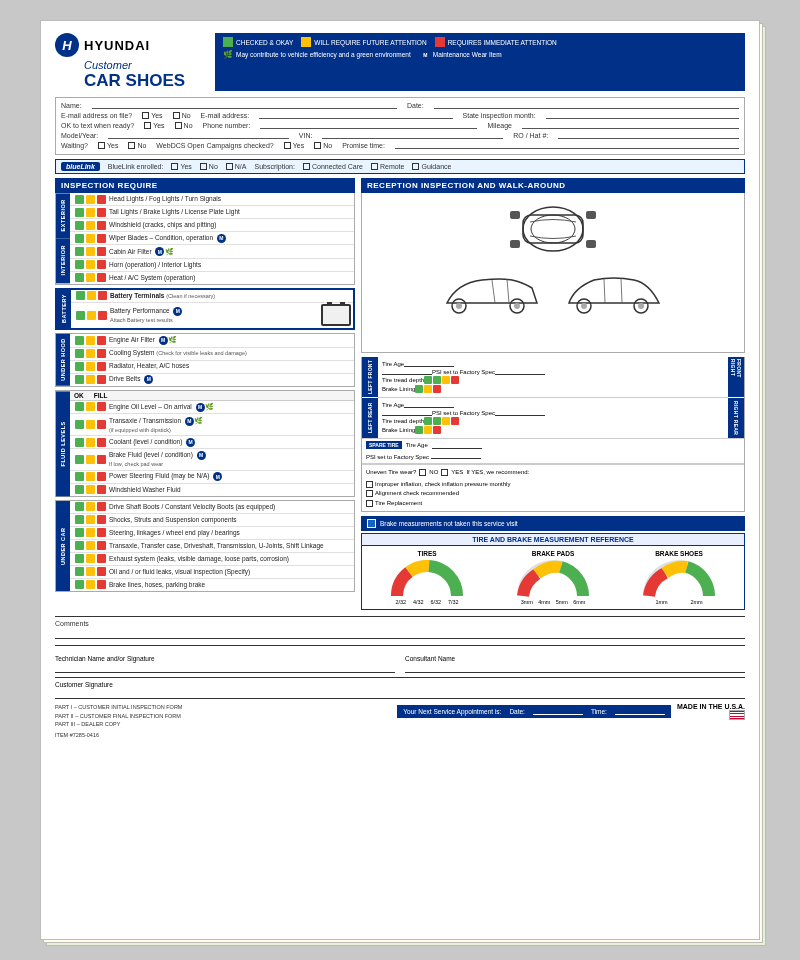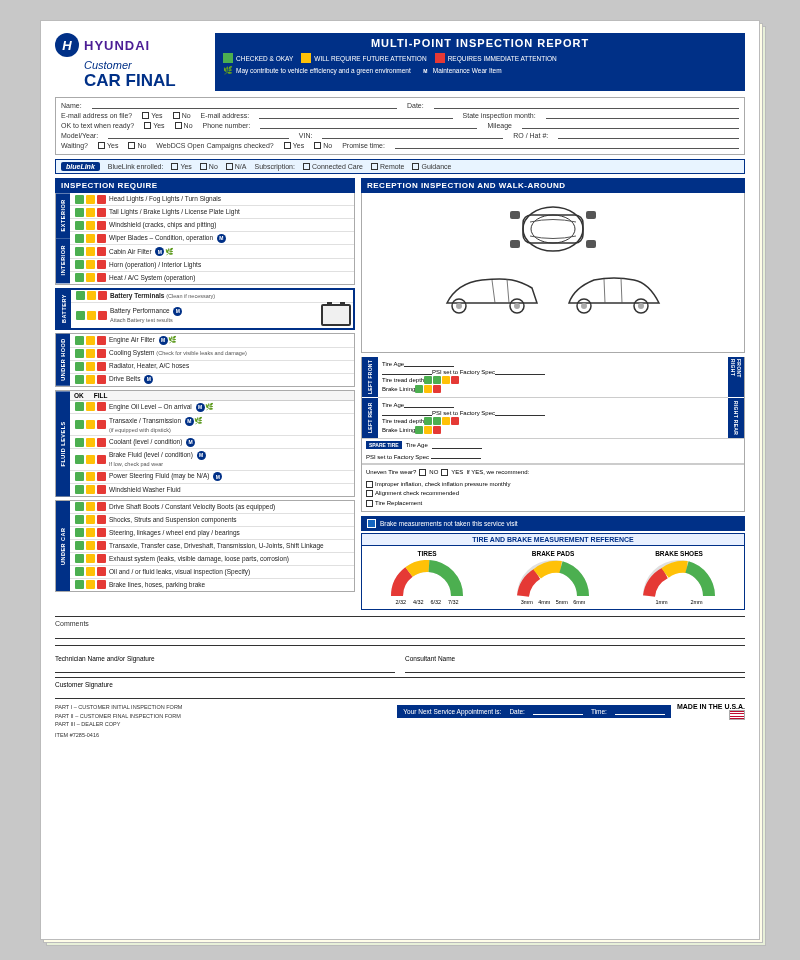--- a/index.html
+++ b/index.html
@@ -69,21 +69,21 @@
       align-items: center;
       justify-content: center;
       color: white;
       font-size: 13px;
       font-style: italic;
       font-weight: bold;
     }
     .hyundai-text {
       font-size: 13px;
       font-weight: bold;
-      color: #4c1d95;
+      color: #000000;
       letter-spacing: 1px;
     }
     .assurance-text {
       font-size: 11px;
       color: #003087;
       font-style: italic;
       margin-left: 29px;
     }
     .car-care-text {
       font-size: 17px;
@@ -447,24 +447,23 @@
   <div class="paper-mid"></div>
   <div class="paper">
 
     <div class="header-row">
       <div class="logo-area">
         <div class="hyundai-logo">
           <div class="h-circle">H</div>
           <span class="hyundai-text">HYUNDAI</span>
         </div>
         <div class="assurance-text">Customer</div>
-        <div class="car-care-text">CAR FINAL</div>
+        <div class="car-care-text">CAR SHOES</div>
       </div>
       <div class="report-area">
-        <div class="report-title">MULTI-POINT INSPECTION REPORT</div>
         <div class="legend-row">
           <div class="legend-item">
             <span class="legend-box legend-green"></span>
             <span>CHECKED &amp; OKAY</span>
           </div>
           <div class="legend-item">
             <span class="legend-box legend-yellow"></span>
             <span>WILL REQUIRE FUTURE ATTENTION</span>
           </div>
           <div class="legend-item">

